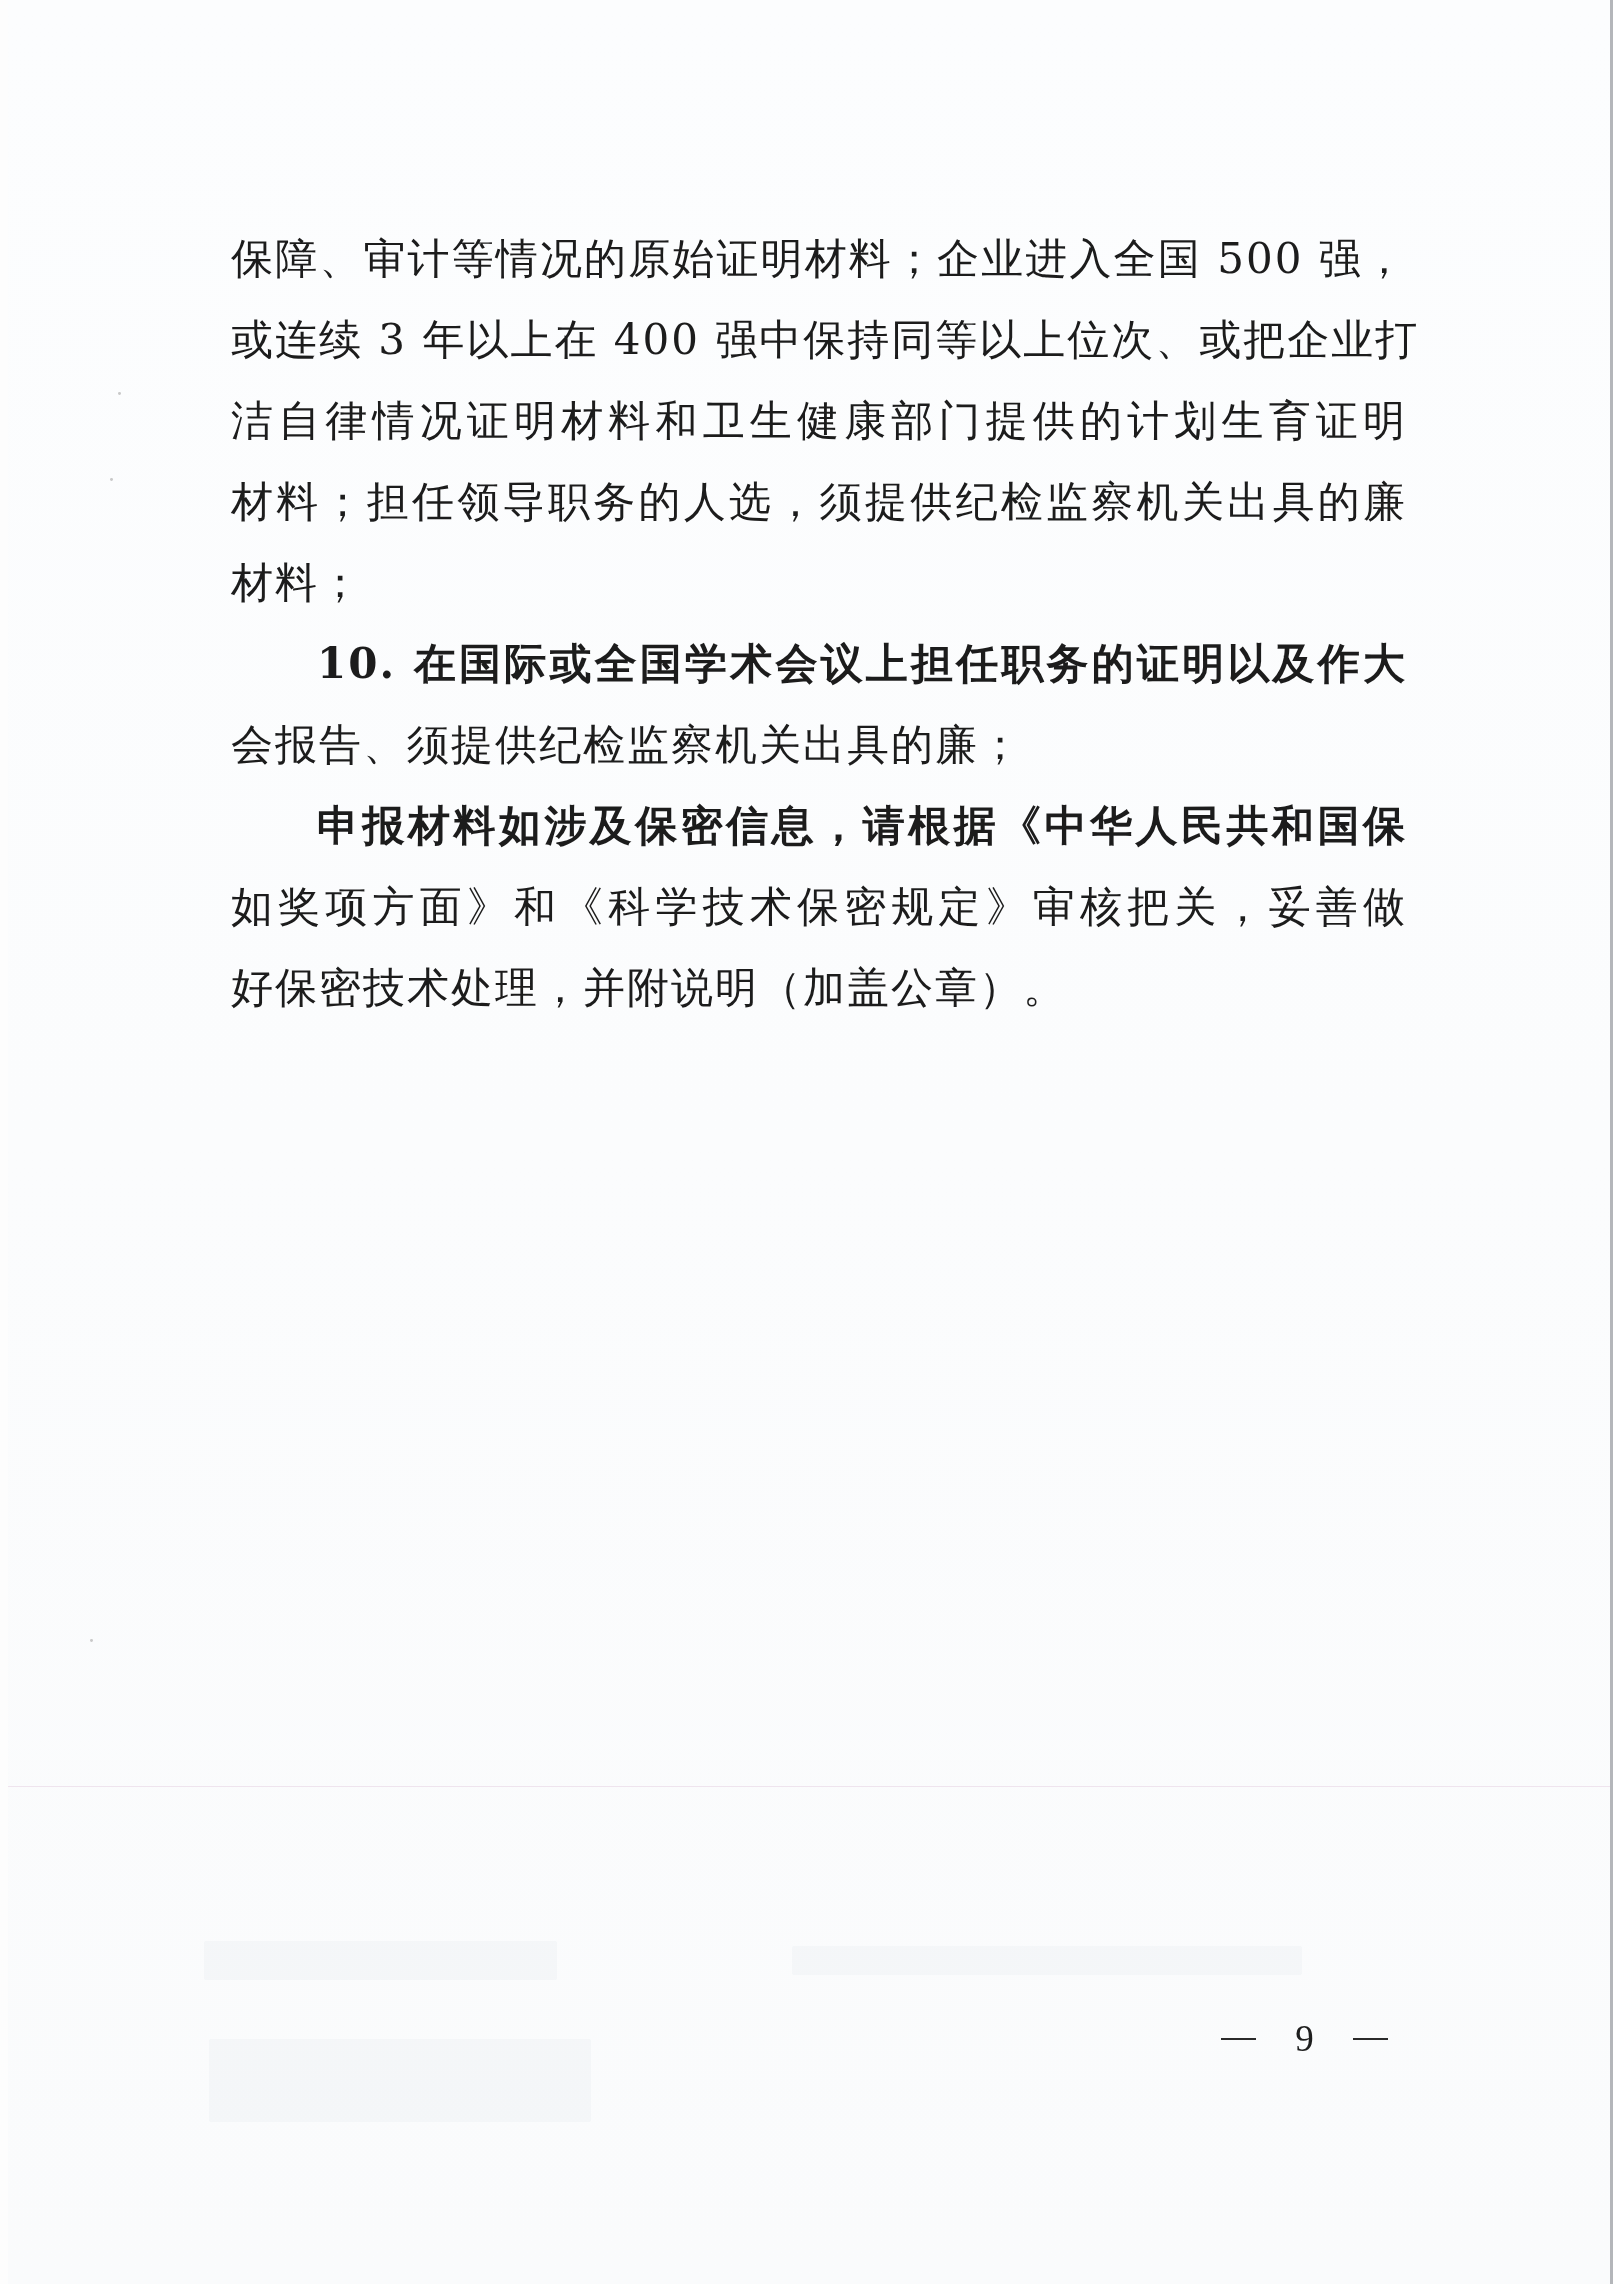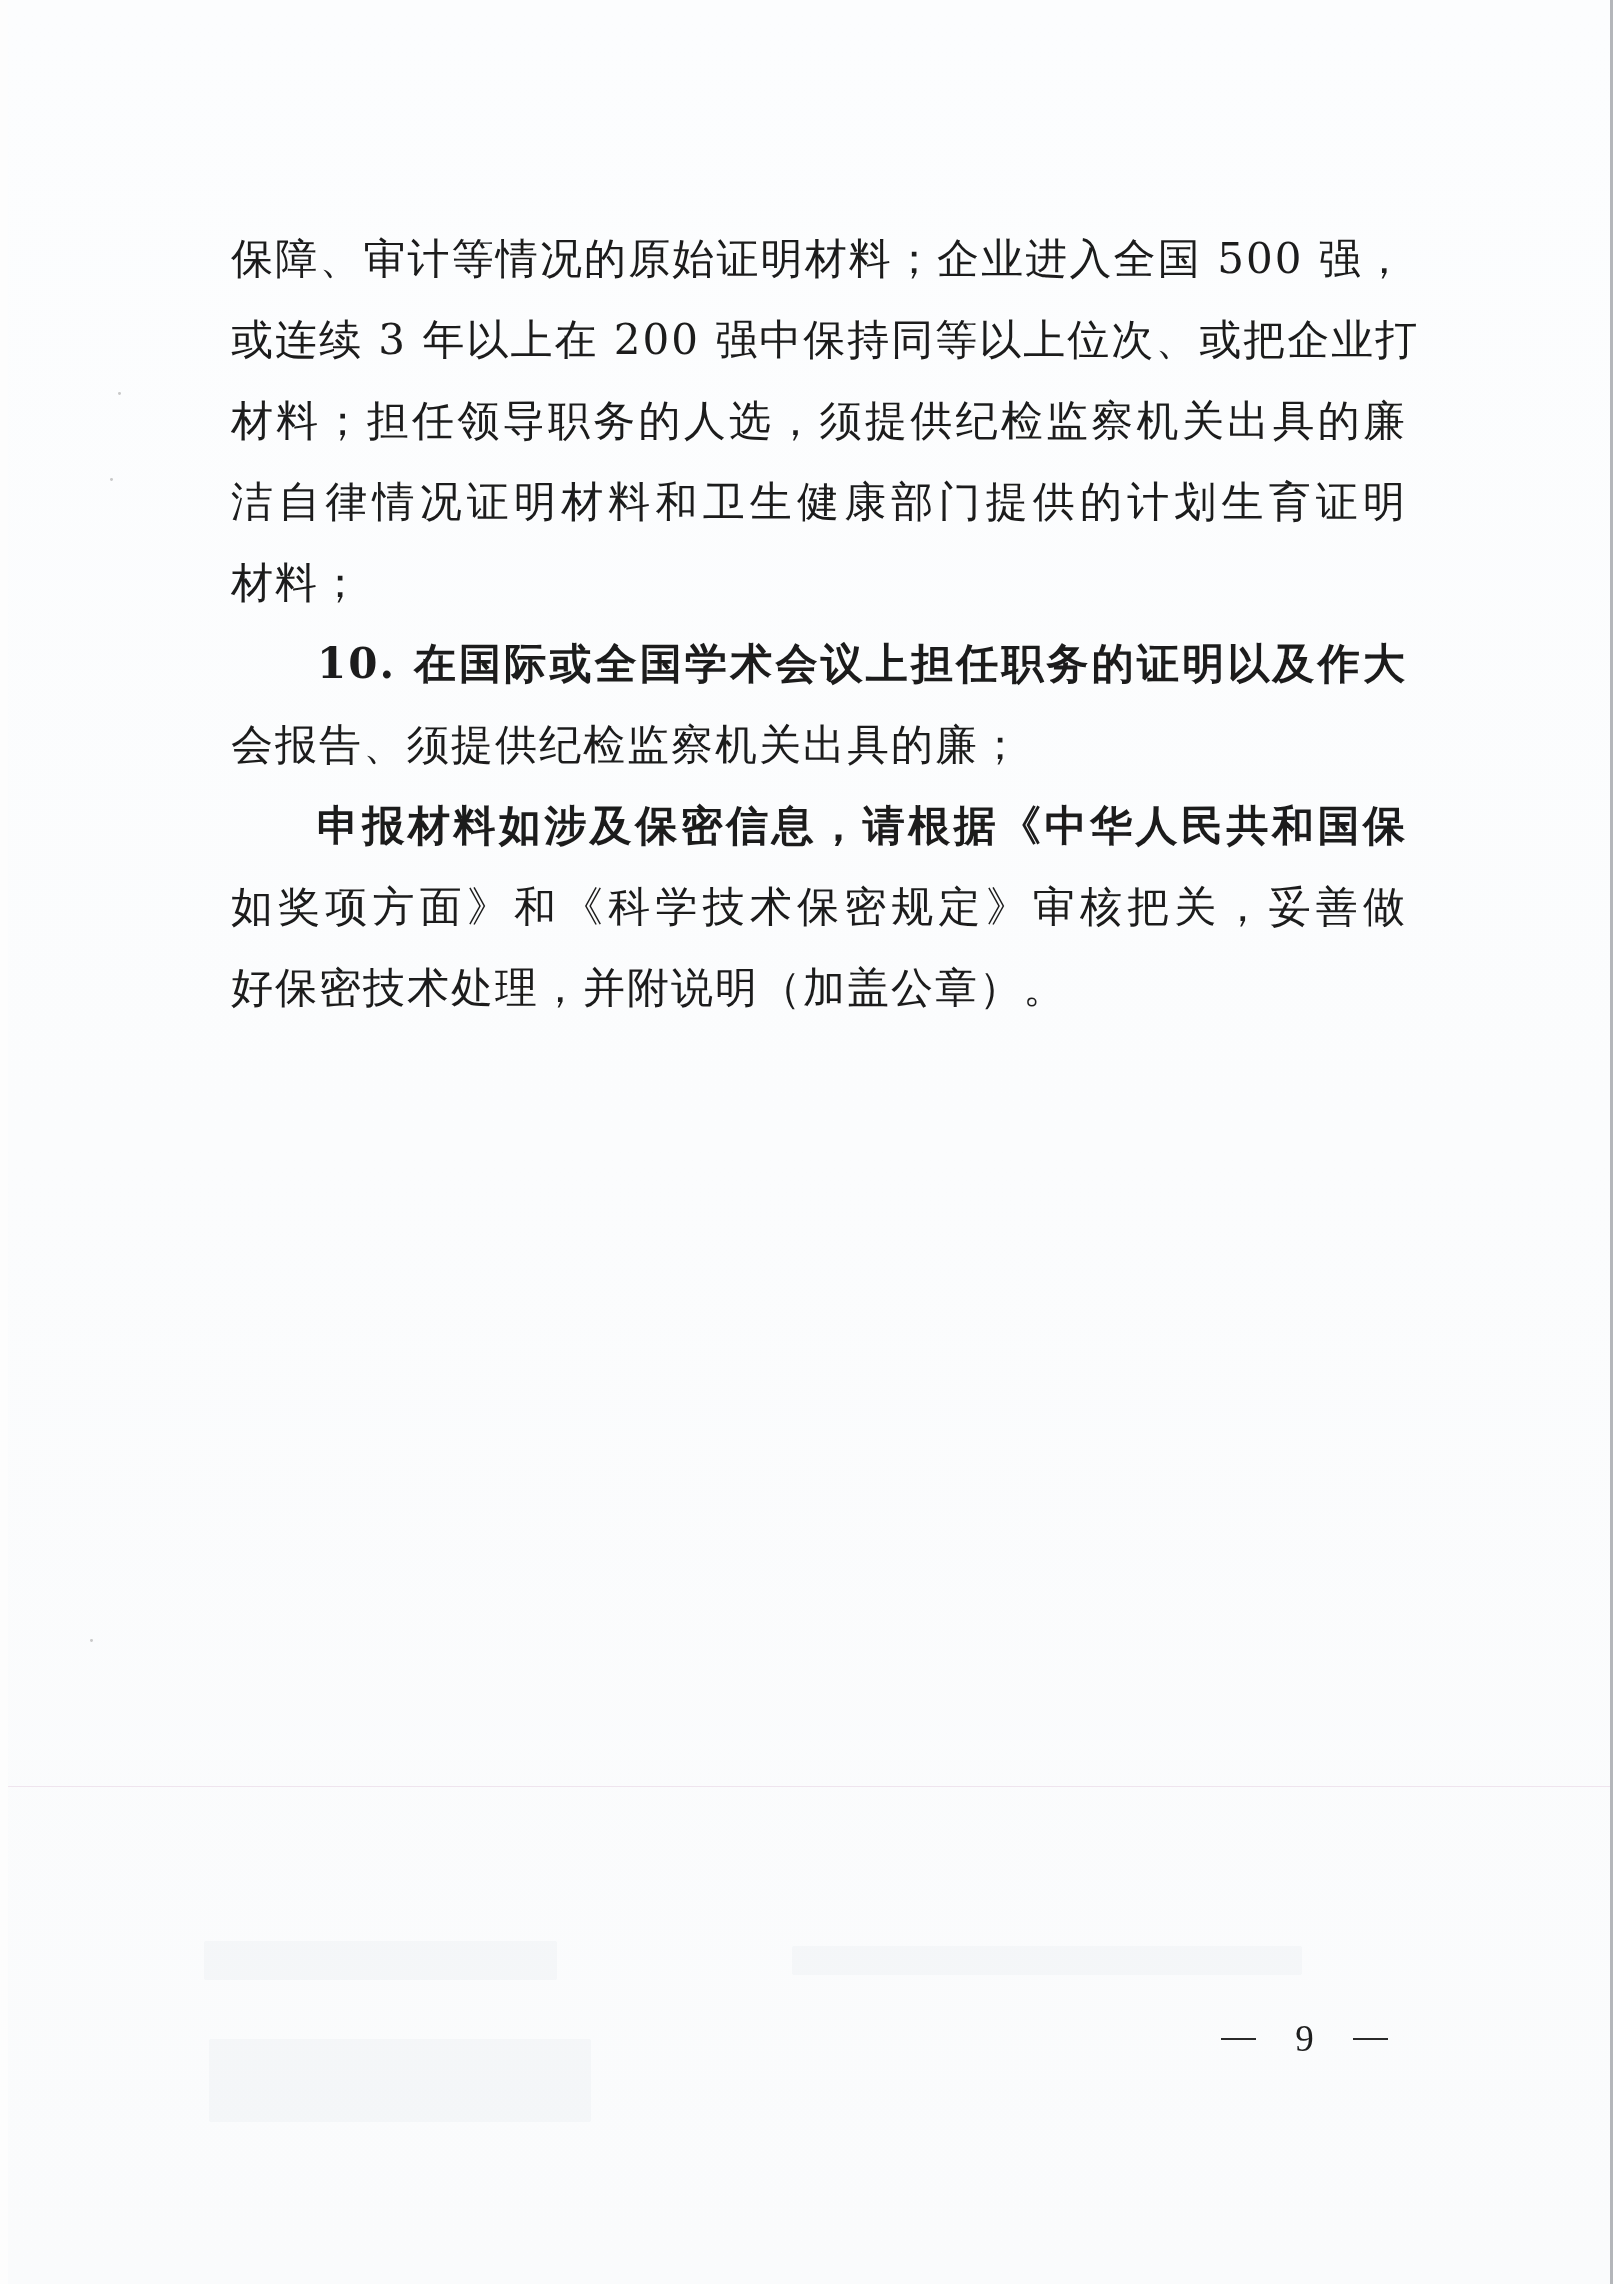--- a/index.html
+++ b/index.html
@@ -103,23 +103,23 @@
   <div class="bleed" style="left:784px;top:1946px;width:510px;height:29px;"></div>
   <div class="bleed" style="left:201px;top:2039px;width:382px;height:83px;"></div>
 
   <div class="speck" style="left:110px;top:392px;"></div>
   <div class="speck" style="left:102px;top:478px;"></div>
   <div class="speck" style="left:82px;top:1639px;"></div>
 
   <div class="body-text">
     <div>
       <span class="line">保障、审计等情况的原始证明材料；企业进入全国 500 强，</span>
-      <span class="line">或连续 3 年以上在 200 强中保持同等以上位次、或把企业打</span>
+      <span class="line">或连续 3 年以上在 400 强中保持同等以上位次、或把企业打</span>
+      <span class="line">洁自律情况证明材料和卫生健康部门提供的计划生育证明</span>
       <span class="line">材料；担任领导职务的人选，须提供纪检监察机关出具的廉</span>
-      <span class="line">洁自律情况证明材料和卫生健康部门提供的计划生育证明</span>
       <span class="line last">材料；</span>
     </div>
     <div>
       <span class="line indent">10. 在国际或全国学术会议上担任职务的证明以及作大</span>
       <span class="line last">会报告、须提供纪检监察机关出具的廉；</span>
     </div>
     <div>
       <span class="line indent">申报材料如涉及保密信息，请根据《中华人民共和国保</span>
       <span class="line">如奖项方面》和《科学技术保密规定》审核把关，妥善做</span>
       <span class="line last">好保密技术处理，并附说明（加盖公章）。</span>

